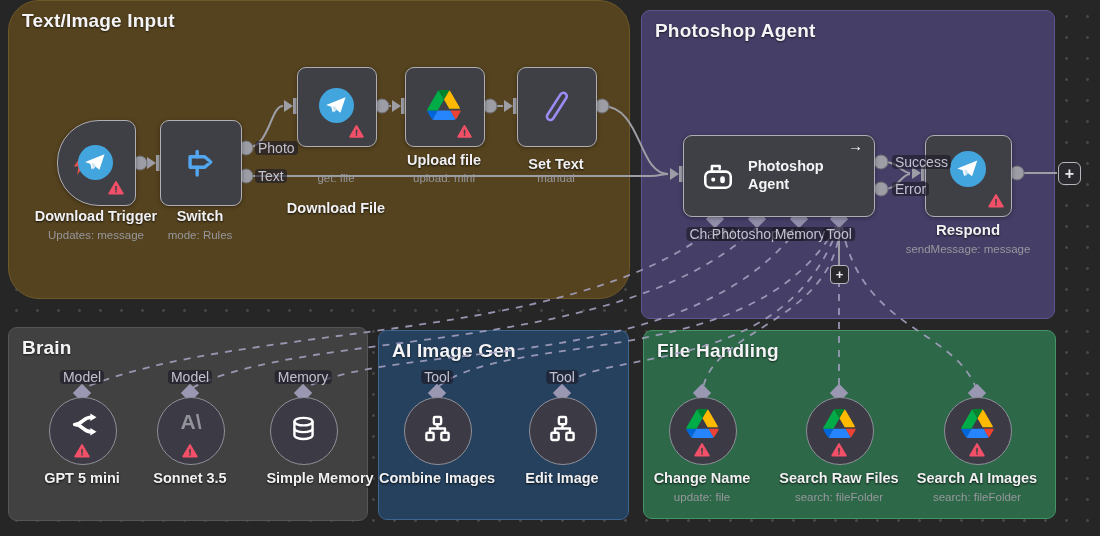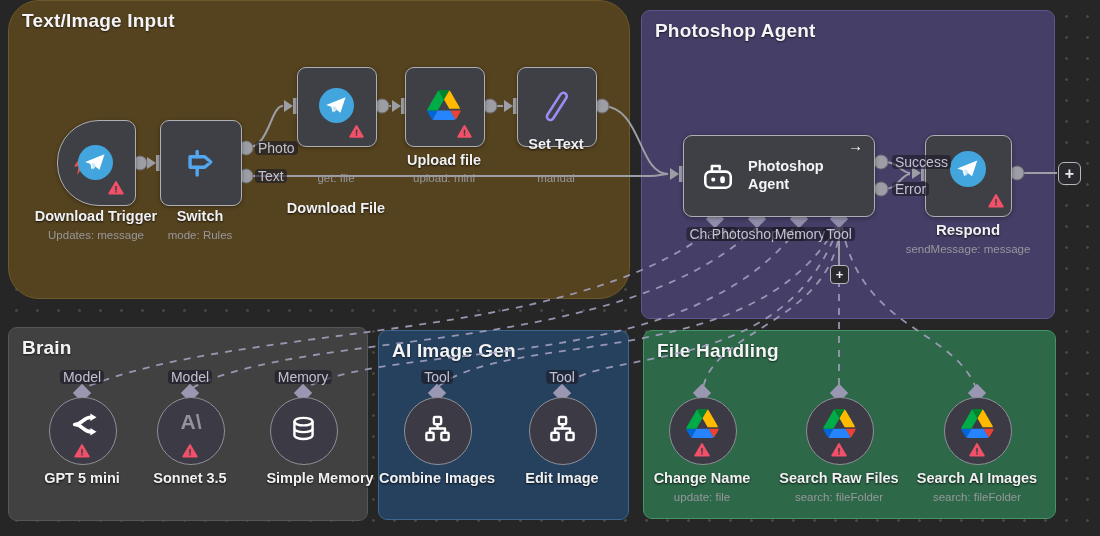--- a/index.html
+++ b/index.html
@@ -211,21 +211,21 @@
   <svg class="icon-c" style="left:457px;top:124px;width:15px;height:15px;">
       <use href="#sym-warning"></use>
     </svg>
   <div class="nlabel" style="left:444px;top:152px;">Upload file</div>
   <div class="nsub" style="left:444px;top:172px;">upload: mini</div>
 
   <div class="node-box" style="left:517px;top:67px;width:78px;height:78px;"></div>
   <svg class="icon-c" style="left:539px;top:88px;width:34px;height:34px;">
       <use href="#sym-pencil"></use>
     </svg>
-  <div class="nlabel" style="left:556px;top:136px;">Set Text</div>
+  <div class="nlabel" style="left:556px;top:156px;">Set Text</div>
   <div class="nsub" style="left:556px;top:172px;">manual</div>
 
   <div class="node-box" style="left:683px;top:135px;width:190px;height:80px;"></div>
   <svg class="icon-c" style="left:700px;top:160px;width:36px;height:31px;">
       <use href="#sym-robot"></use>
     </svg>
   <div class="agent-title" style="left:748px;top:157px;">Photoshop</div>
   <div class="agent-title" style="left:748px;top:175px;">Agent</div>
   <div class="arrowglyph" style="left:848px;top:137px;">→</div>
   <div class="chip" style="left:892px;top:155px;">Success</div>

